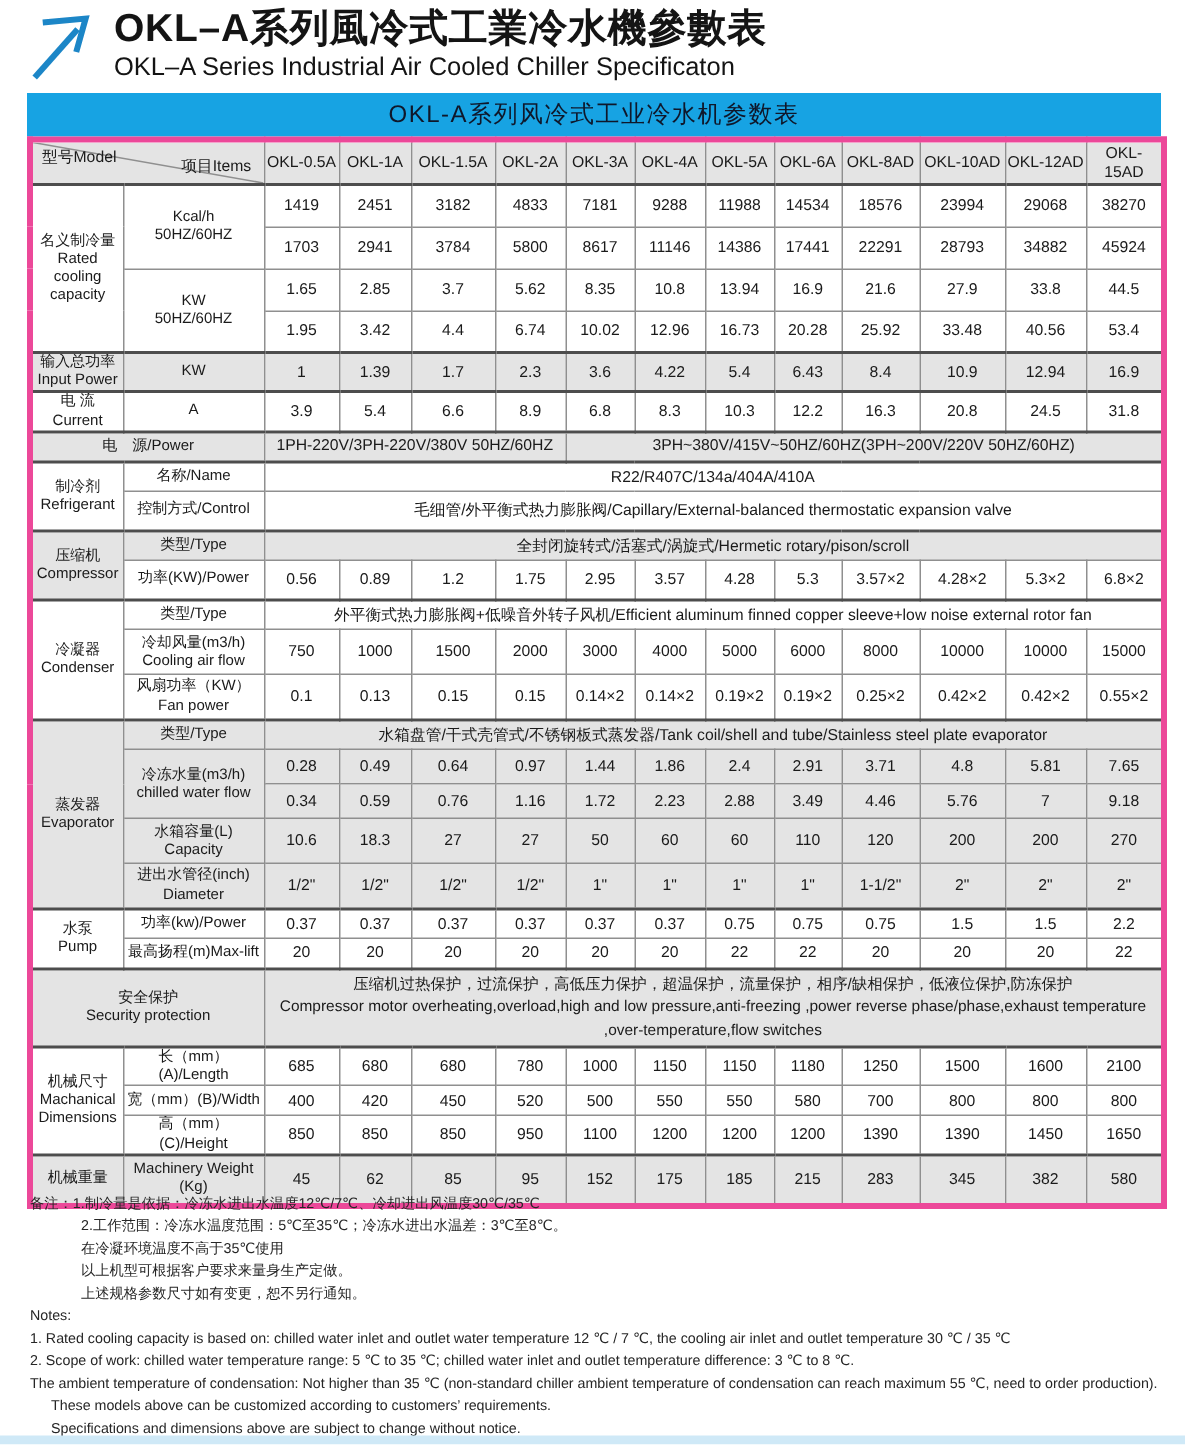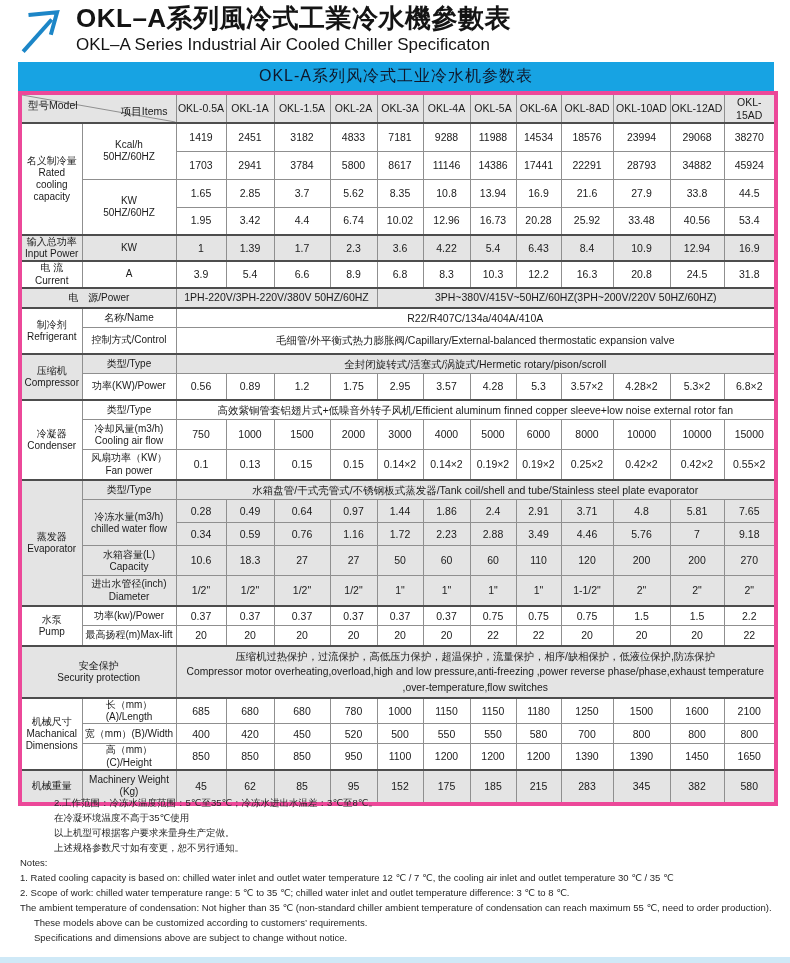--- a/index.html
+++ b/index.html
@@ -225,21 +225,21 @@
             <td>5.3</td>
             <td>3.57×2</td>
             <td>4.28×2</td>
             <td>5.3×2</td>
             <td>6.8×2</td>
           </tr>
           <tr class="sec" style="height: 20px;">
             <td rowspan="3" class="lab">冷凝器
 Condenser</td>
             <td class="itm">类型/Type</td>
-            <td colspan="12">高效紫铜管套铝翅片式+低噪音外转子风机/Efficient aluminum finned copper sleeve+low noise external rotor fan</td>
+            <td colspan="12">外平衡式热力膨胀阀+低噪音外转子风机/Efficient aluminum finned copper sleeve+low noise external rotor fan</td>
           </tr>
           <tr style="height: 30px;">
             <td class="itm">冷却风量(m3/h)
 Cooling air flow</td>
             <td>750</td>
             <td>1000</td>
             <td>1500</td>
             <td>2000</td>
             <td>3000</td>
             <td>4000</td>
@@ -436,20 +436,21 @@
             <td>345</td>
             <td>382</td>
             <td>580</td>
           </tr>
         </tbody>
     </table>
   </div>
 
   <div class="notes">
     <div>
+        <div>备注：1.制冷量是依据：冷冻水进出水温度12℃/7℃、冷却进出风温度30℃/35℃</div>
         <div class="zh-ind">2.工作范围：冷冻水温度范围：5℃至35℃；冷冻水进出水温差：3℃至8℃。</div>
         <div class="zh-ind">在冷凝环境温度不高于35℃使用</div>
         <div class="zh-ind">以上机型可根据客户要求来量身生产定做。</div>
         <div class="zh-ind">上述规格参数尺寸如有变更，恕不另行通知。</div>
       </div>
     <div>
         <div>Notes:</div>
         <div>1. Rated cooling capacity is based on: chilled water inlet and outlet water temperature 12 ℃ / 7 ℃, the cooling air inlet and outlet temperature 30 ℃ / 35 ℃</div>
         <div>2. Scope of work: chilled water temperature range: 5 ℃ to 35 ℃; chilled water inlet and outlet temperature difference: 3 ℃ to 8 ℃.</div>
         <div>The ambient temperature of condensation: Not higher than 35 ℃ (non-standard chiller ambient temperature of condensation can reach maximum 55 ℃, need to order production).</div>

